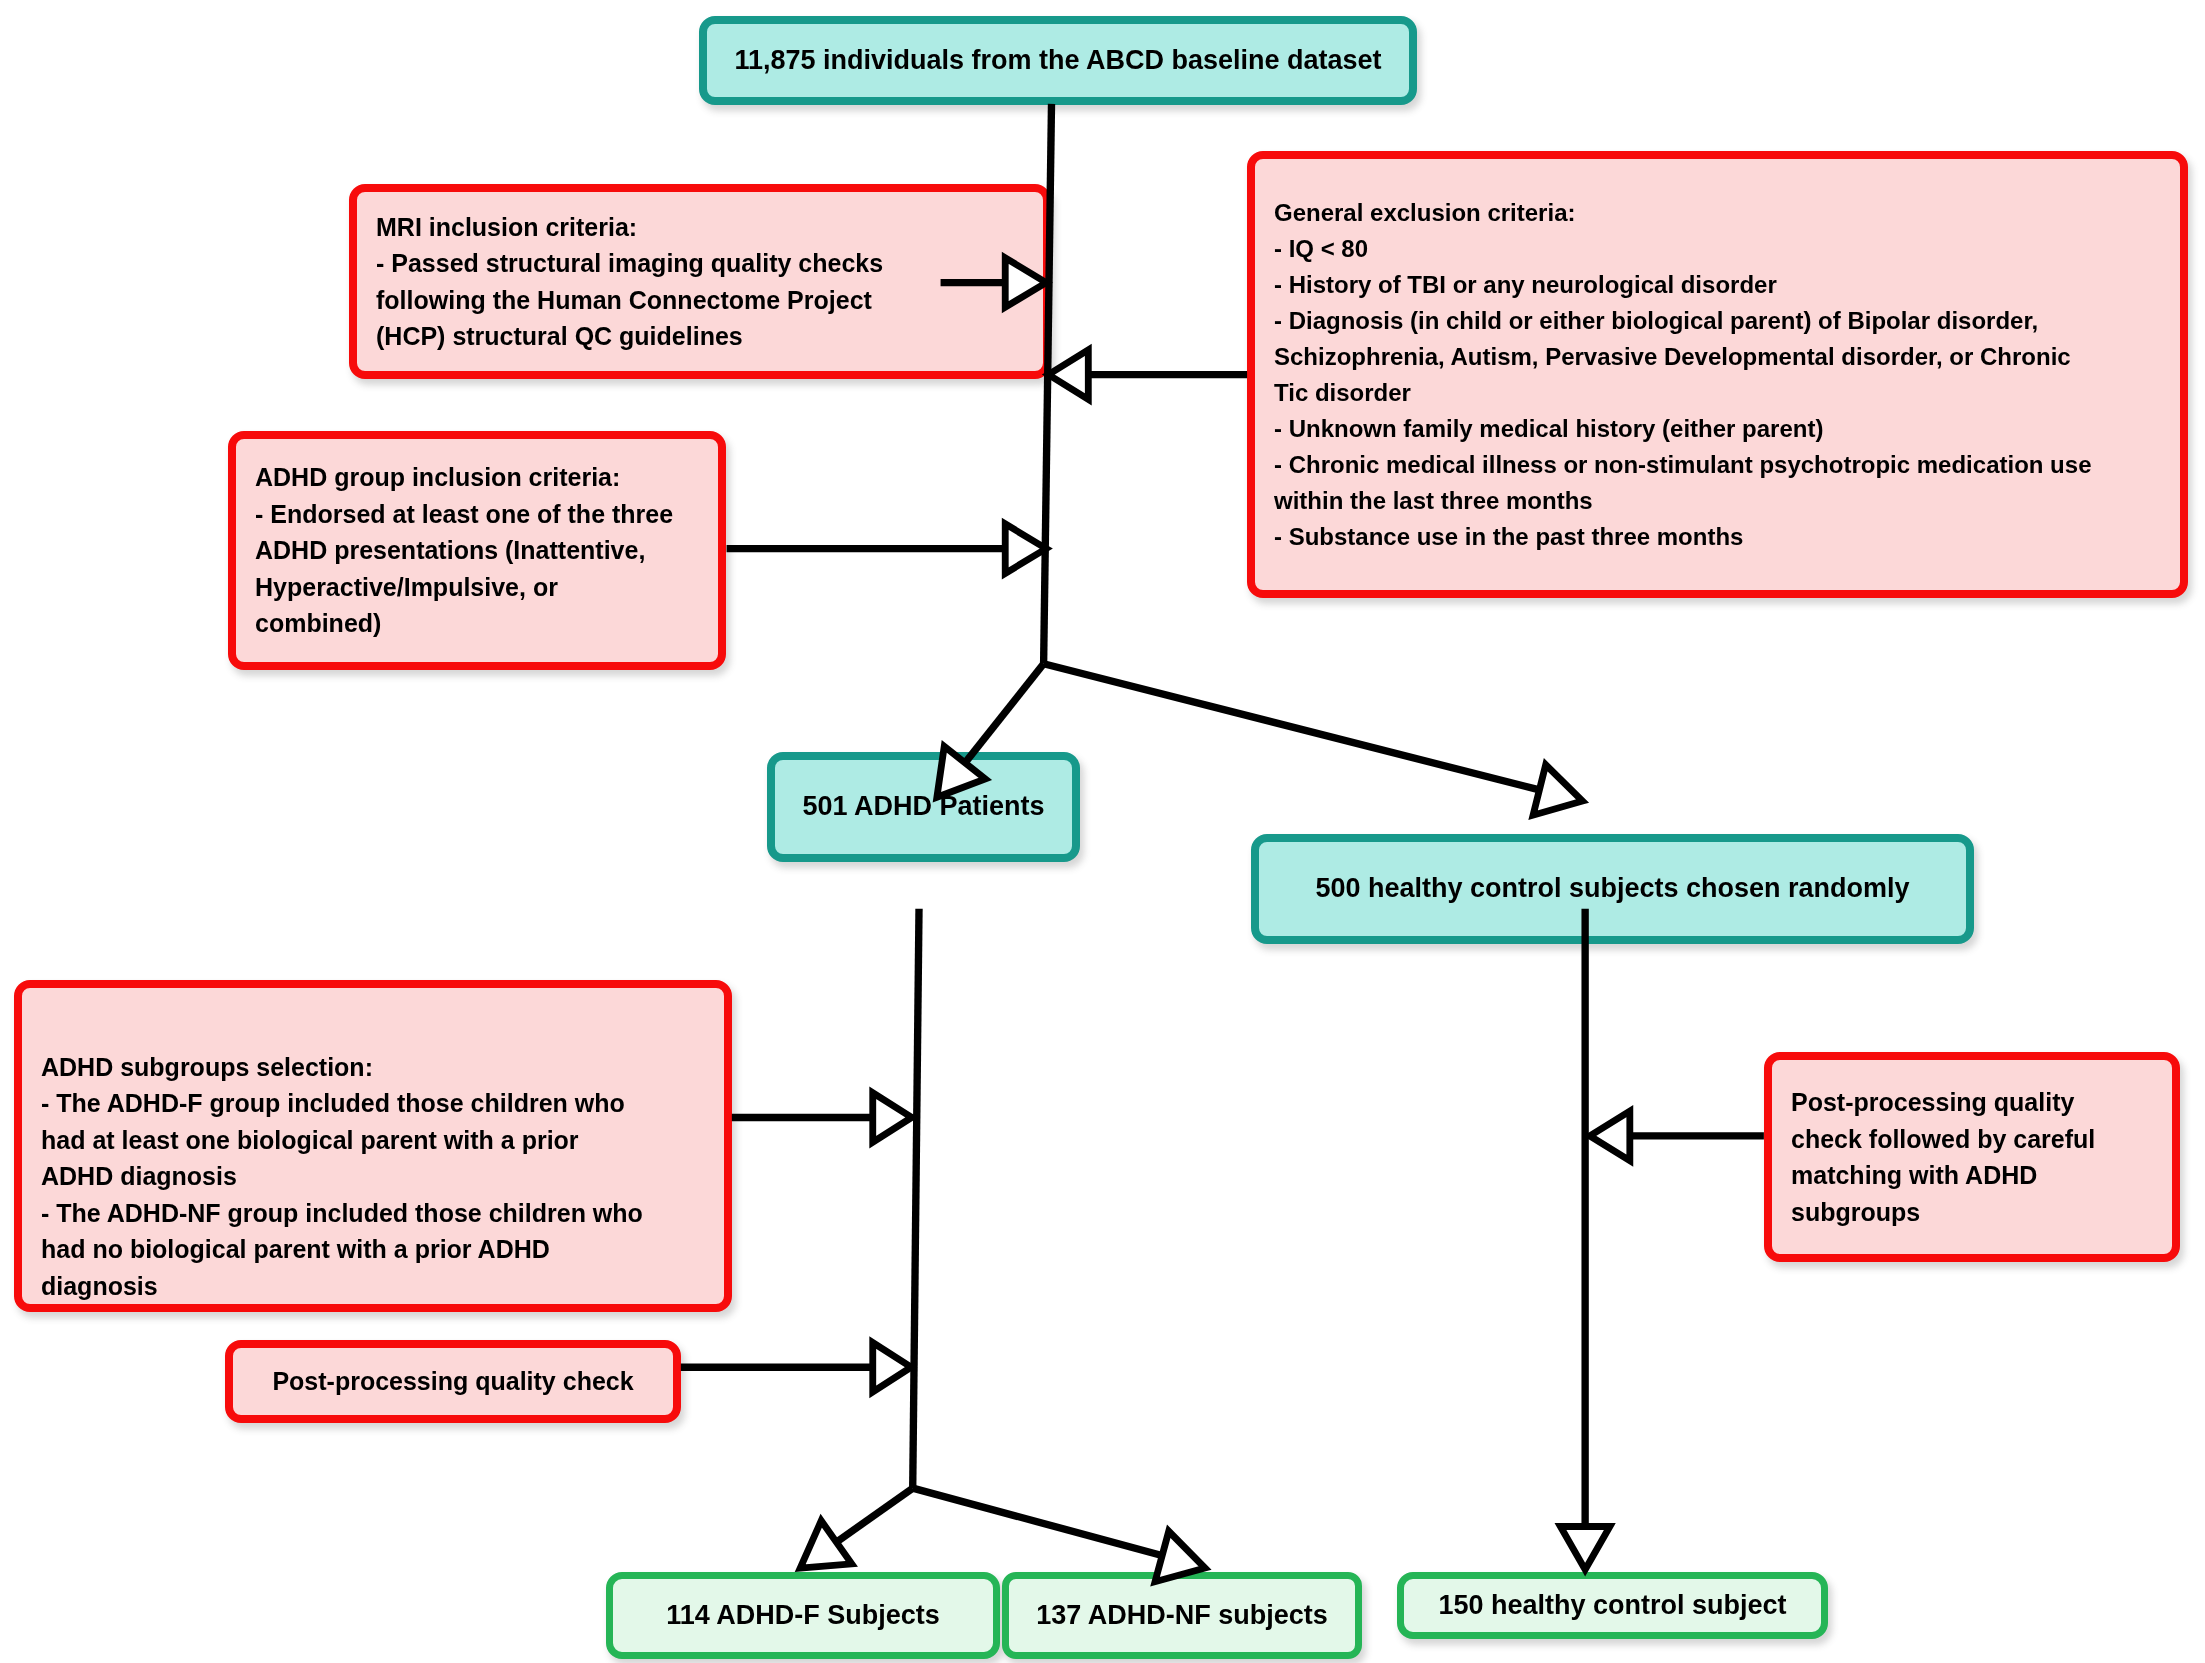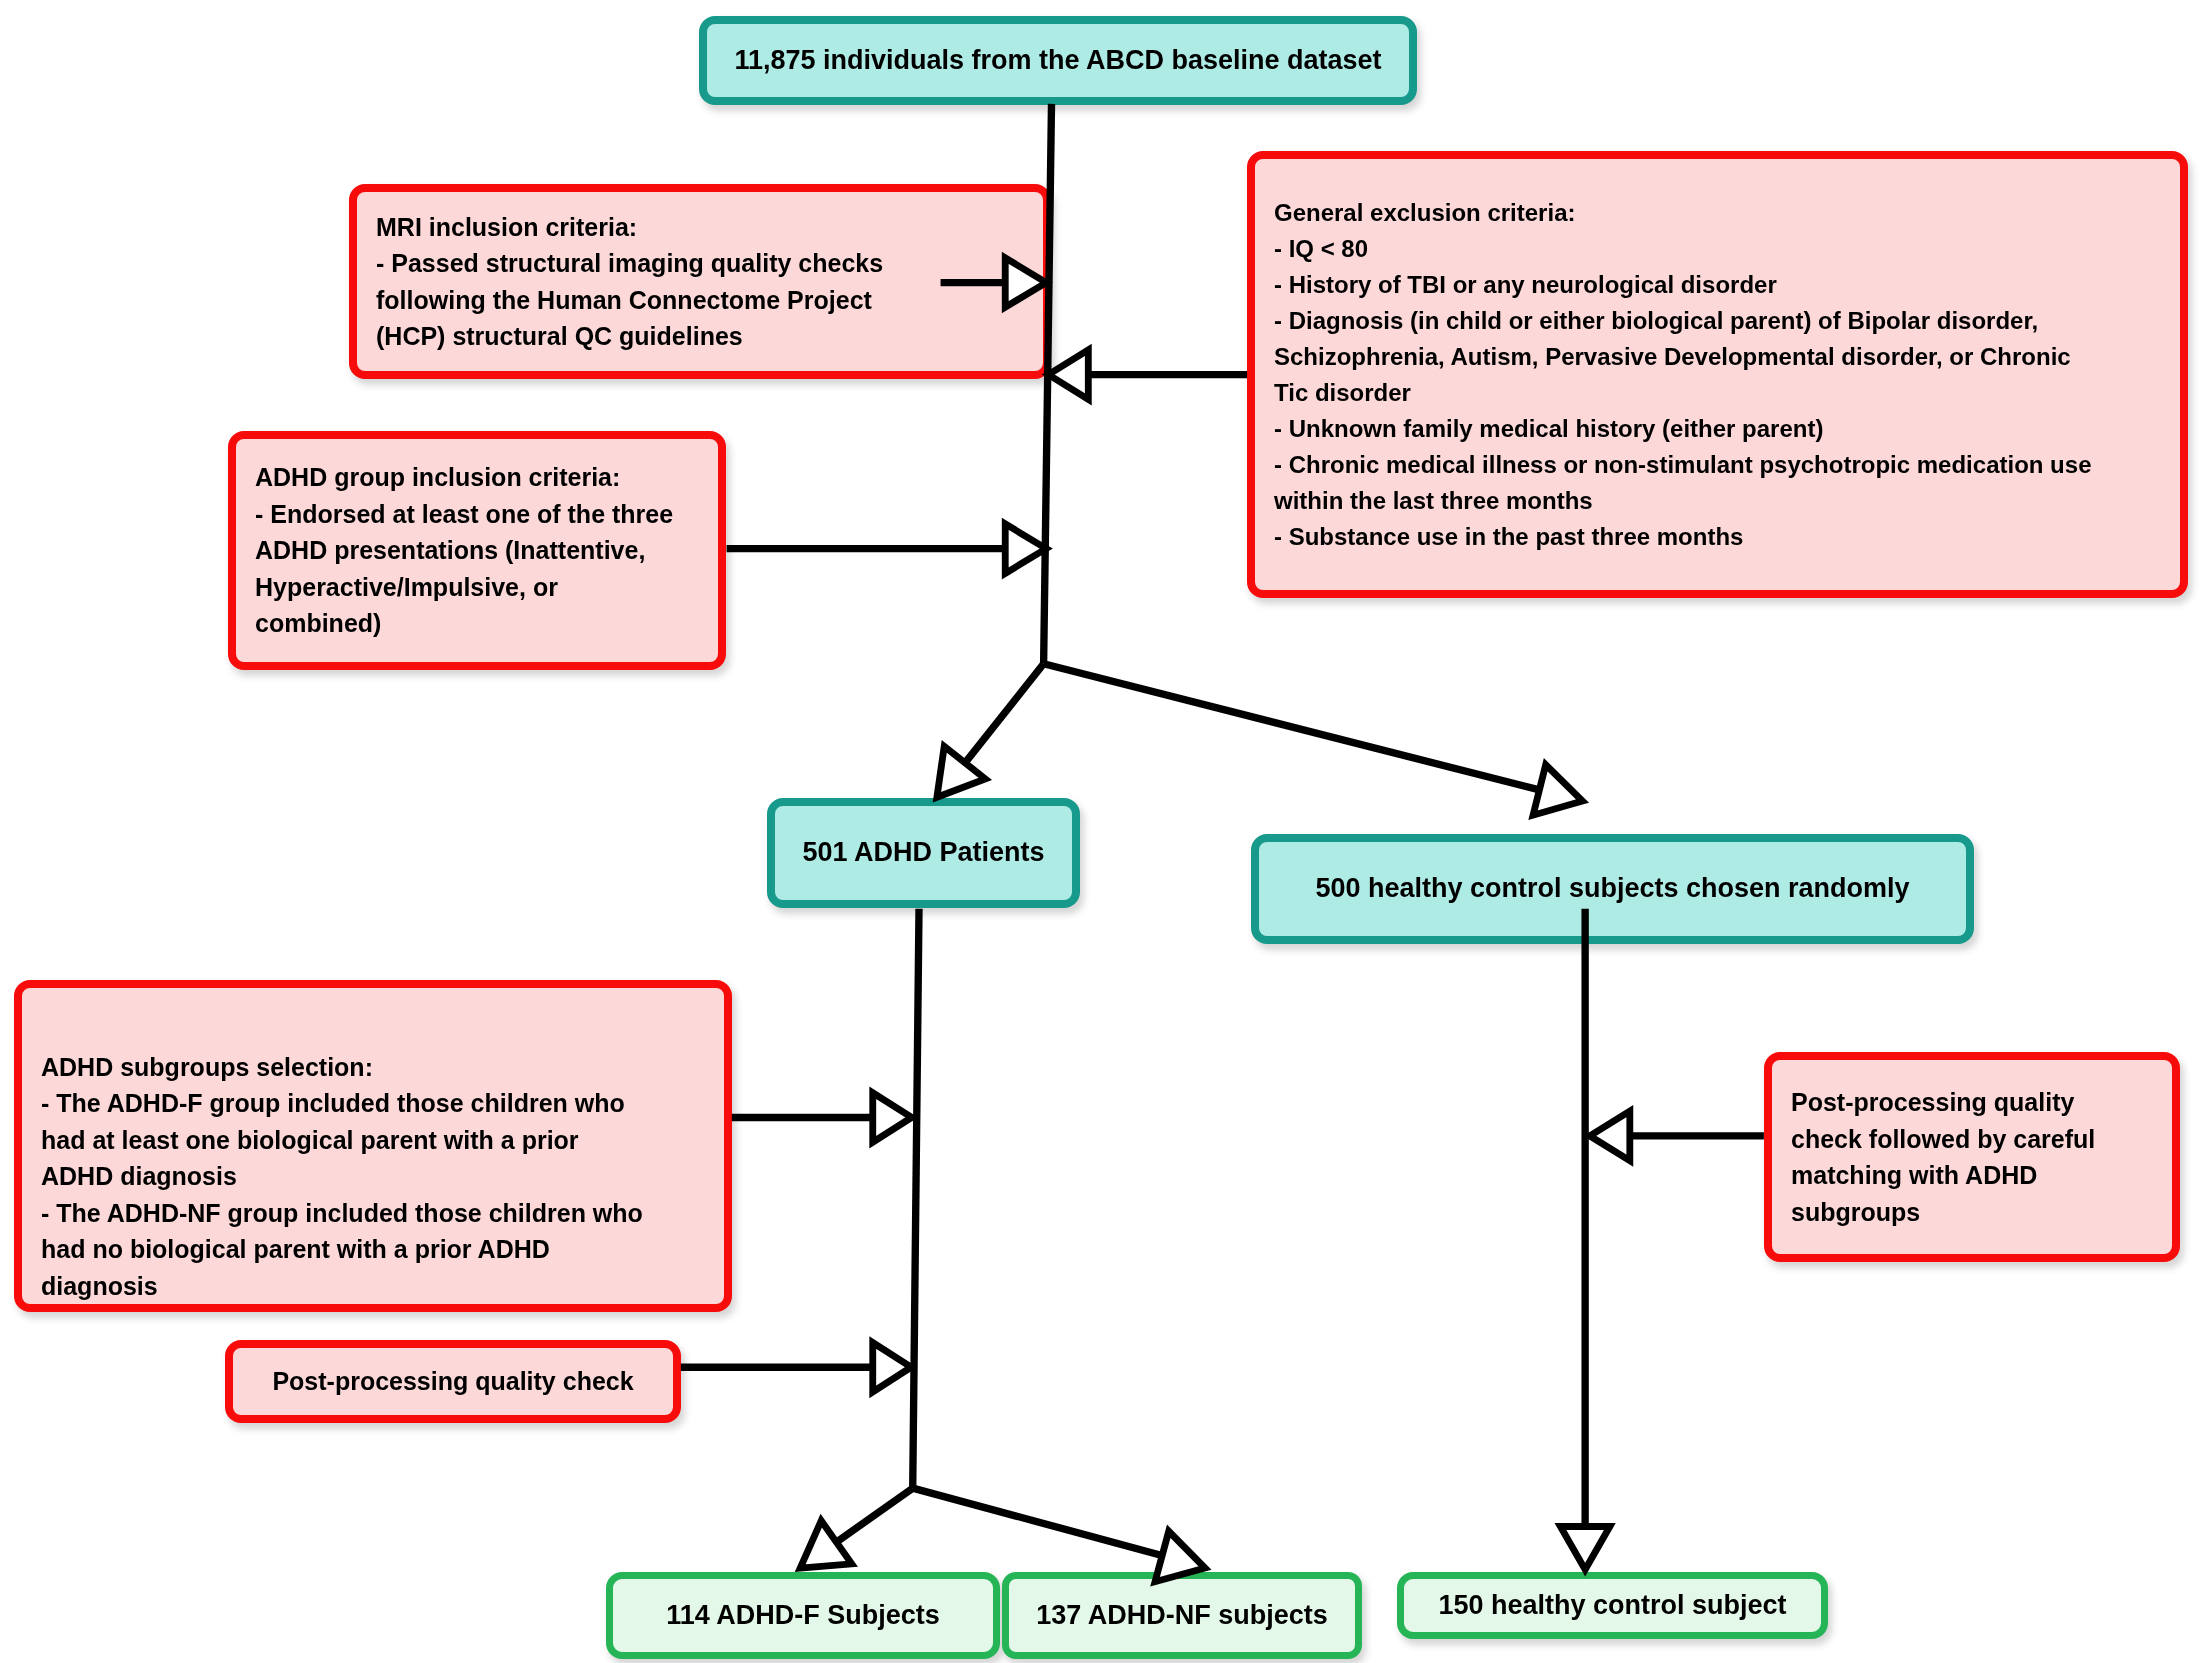--- a/index.html
+++ b/index.html
@@ -121,21 +121,21 @@
   </div>
 
   <div class="box pink t-left fs48" style="left:228px; top:431px; width:498px; height:239px;">
     <span class="box-text">ADHD group inclusion criteria:
 - Endorsed at least one of the three
 ADHD presentations (Inattentive,
 Hyperactive/Impulsive, or
 combined)</span>
   </div>
 
-  <div class="box teal t-center fs52" style="left:767px; top:798px; width:313px; height:110px;">
+  <div class="box teal t-center fs52" style="left:767px; top:752px; width:313px; height:110px;">
     <span class="box-text">501 ADHD Patients</span>
   </div>
 
   <div class="box teal t-center fs52" style="left:1251px; top:798px; width:723px; height:110px;margin-top:36px;">
     <span class="box-text">500 healthy control subjects chosen randomly</span>
   </div>
 
   <div class="box pink t-left fs48" style="left:14px; top:980px; width:718px; height:332px;align-items:flex-end;">
     <span class="box-text">ADHD subgroups selection:
 - The ADHD-F group included those children who

